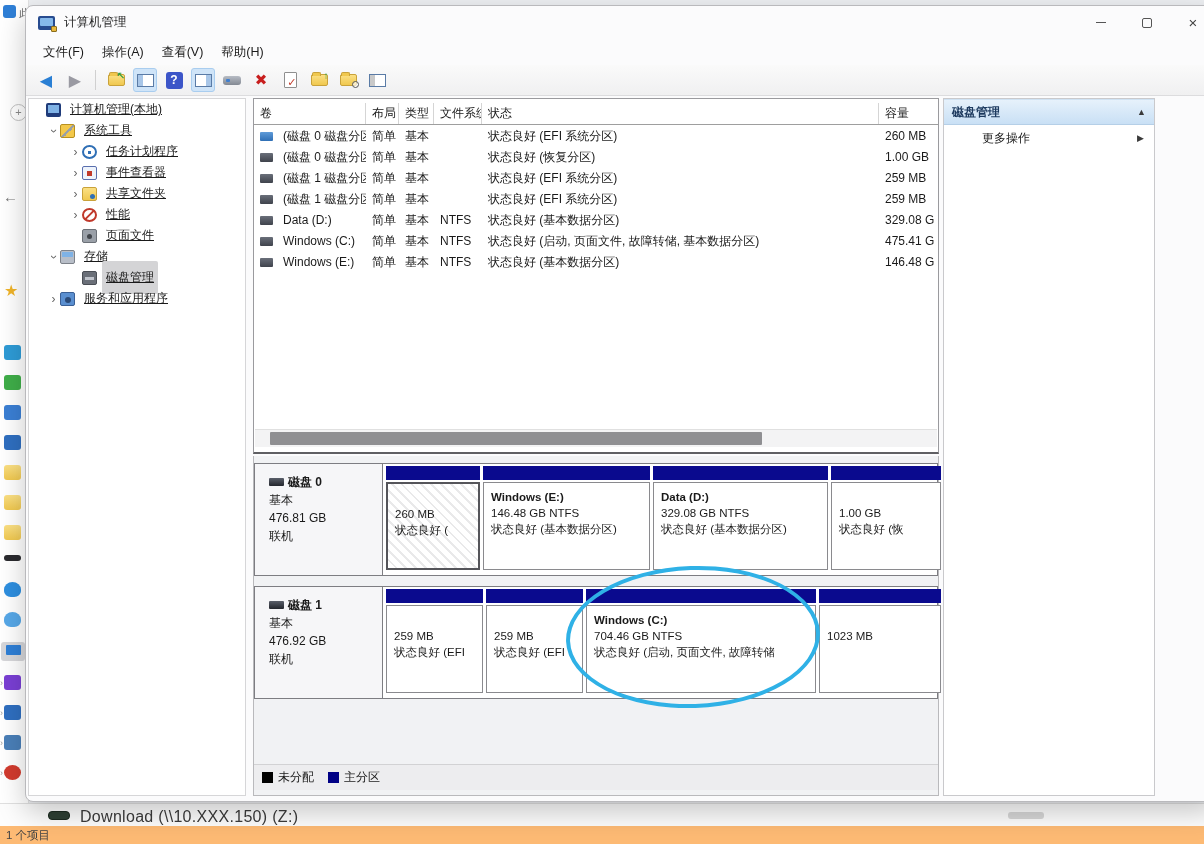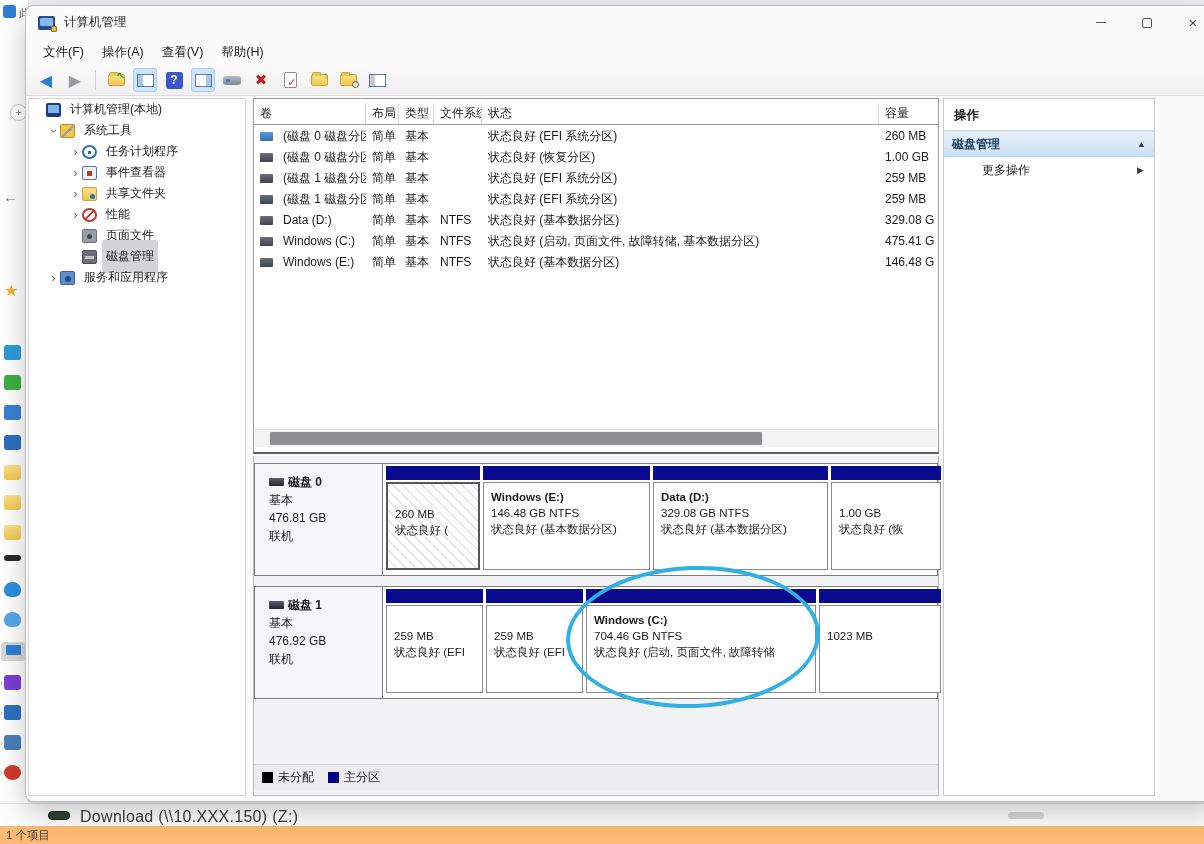--- a/index.html
+++ b/index.html
@@ -60,21 +60,21 @@
   .xico { color:#c81e1e; font-weight:bold; font-size:15px; }
   .docico { width:13px; height:16px; background:#fff; border:1px solid #8f8f8f; border-radius:1px; position:relative; }
   .docico:after { content:"✓"; position:absolute; right:-1px; bottom:-2px; color:#c23a2a; font-size:11px; font-weight:bold; }
 
   
   .tree-pane { position:absolute; left:2px; top:92px; width:218px; height:698px; background:#fff; border:1px solid #d6d6d8; overflow:hidden; }
   .tree-row { height:21px; display:flex; align-items:center; font-size:12px; white-space:nowrap; }
   .exp { width:13px; text-align:center; color:#666; font-size:12px; flex:none; }
   .exp.open { transform:rotate(90deg); }
   .ti { width:15px; height:14px; flex:none; margin-right:5px; position:relative; border-radius:2px; }
-  .tree-label { padding:8px 4px; border-radius:2px; }
+  .tree-label { padding:8px 4px; border-radius:2px;text-decoration:underline; }
   .tree-row.sel .tree-label { background:#d4d4d6; }
   .ti-computer { background:#1f3b7a; } .ti-computer i { position:absolute; inset:2px 2px 4px 2px; background:#7fb2e5; display:block; }
   .ti-tools { background:linear-gradient(135deg,#f3c84a 45%,#9aa0a8 45%,#9aa0a8 60%,#f3c84a 60%); border:1px solid #b89020; }
   .ti-clock { border:2px solid #2f6fb5; border-radius:50%; background:#fff; } .ti-clock i { position:absolute; left:4px; top:4px; width:3px; height:3px; background:#2f6fb5; display:block; }
   .ti-event { background:#eef3fb; border:1px solid #5a6fae; } .ti-event i { position:absolute; left:4px; top:4px; width:5px; height:5px; background:#c23a2a; display:block; }
   .ti-share { background:linear-gradient(#fbe084,#f0c84f); border:1px solid #c9a23a; } .ti-share i { position:absolute; right:1px; bottom:1px; width:5px; height:5px; background:#2f6fb5; border-radius:50%; display:block; }
   .ti-perf { border:2px solid #c0392b; border-radius:50%; background:#fff; } .ti-perf i { position:absolute; left:-1px; top:4px; width:13px; height:2px; background:#c0392b; transform:rotate(-45deg); display:block; }
   .ti-devmgr { background:#9aa0a8; border:1px solid #6b7077; } .ti-devmgr i { position:absolute; left:4px; top:4px; width:5px; height:5px; background:#41454b; border-radius:50%; display:block; }
   .ti-storage { background:#b8bec8; border:1px solid #7d828a; } .ti-storage i { position:absolute; left:1px; top:1px; right:1px; height:5px; background:#7fb2e5; display:block; }
   .ti-disk { background:#6a6f78; border:1px solid #4a4e55; } .ti-disk i { position:absolute; left:2px; top:5px; right:2px; height:3px; background:#c0c4cc; display:block; }
@@ -276,20 +276,27 @@
         </span>
       <span class="tree-label">性能</span>
     </div>
     <div class="tree-row" style="padding-left:40px;">
       <span class="exp"></span>
         <span class="ti ti-devmgr">
           <i></i>
         </span>
       <span class="tree-label">页面文件</span>
     </div>
+    <div class="tree-row" style="padding-left:18px;">
+      <span class="exp open">›</span>
+        <span class="ti ti-storage">
+          <i></i>
+        </span>
+      <span class="tree-label">存储</span>
+    </div>
     <div class="tree-row sel" style="padding-left:40px;">
       <span class="exp"></span>
         <span class="ti ti-disk">
           <i></i>
         </span>
       <span class="tree-label">磁盘管理</span>
     </div>
     <div class="tree-row" style="padding-left:18px;">
       <span class="exp">›</span>
         <span class="ti ti-svc">
@@ -432,21 +439,20 @@
         </span>
         <span class="leg-item">
           <i class="leg-sq" style="background: rgb(0, 0, 133);"></i>
           <span>主分区</span>
         </span>
       </div>
     </div>
   </div>
 
   <div class="actions-pane">
-    <div class="ap-title">操作</div>
     <div class="ap-group">
       <span>磁盘管理</span>
       <span class="tri">▲</span>
     </div>
     <div class="ap-more">
       <span>更多操作</span>
       <span class="tri">▶</span>
     </div>
   </div>
 </div>

